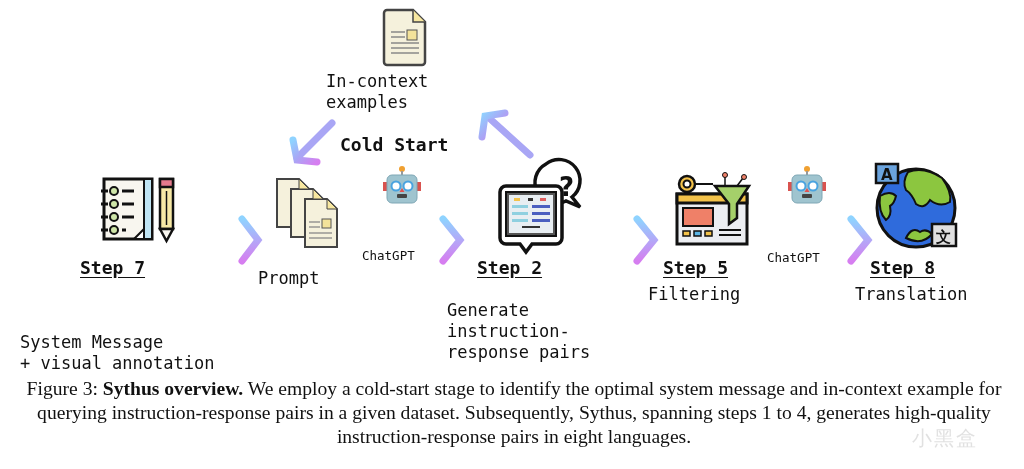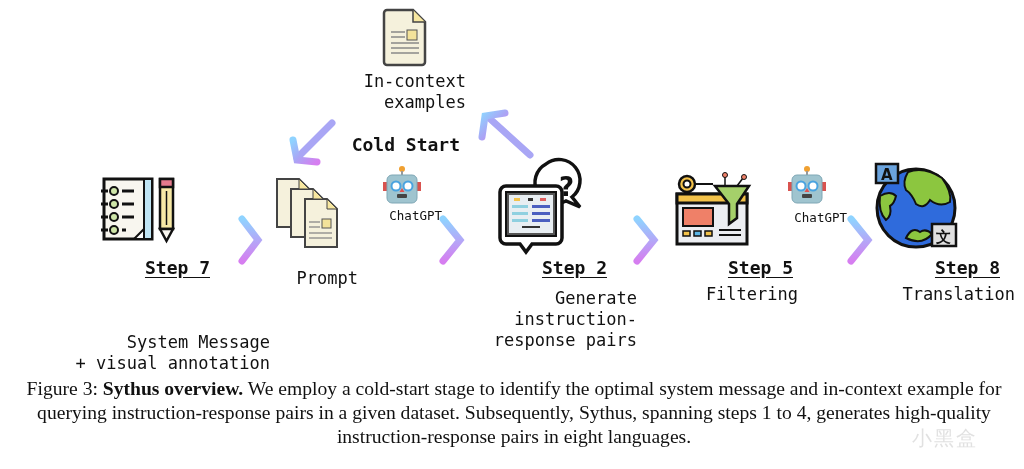--- a/index.html
+++ b/index.html
@@ -1,19 +1,19 @@
 <!DOCTYPE html>
 <html><head>
 <meta charset="utf-8">
 <style>
   html, body { margin:0; padding:0; background:#ffffff; }
   body { width:1024px; height:469px; position:relative; overflow:hidden; font-family:"DejaVu Sans Mono", monospace; color:#111; }
-  .label { position:absolute; text-align:right; font-family:"DejaVu Sans Mono","Liberation Mono",monospace; font-size:17px; line-height:21px; color:#111; white-space:pre; }
+  .label { position:absolute; text-align:left; font-family:"DejaVu Sans Mono","Liberation Mono",monospace; font-size:17px; line-height:21px; color:#111; white-space:pre; }
   .step { font-weight:bold; text-decoration:underline; text-underline-offset:3px; font-size:18px; }
-  .small { font-size:12.5px; line-height:14px; }
+  .small { font-size:12.5px; line-height:14px;margin-top:40px; }
   .bold { font-weight:bold; font-size:18px; }
   .caption { position:absolute; left:14px; top:377px; width:1000px; font-family:"Liberation Serif","DejaVu Serif",serif; font-size:19.6px; line-height:24px; color:#111;text-align:center; }
   .caption b { font-weight:bold; }
   .watermark { position:absolute; left:912px; top:425px; font-family:"DejaVu Sans",sans-serif; font-size:20px; color:rgba(200,200,200,0.55); letter-spacing:2px; }
   svg { position:absolute; overflow:visible; }
 </style>
 </head>
 <body>
 
 <svg width="1024" height="469">
@@ -202,21 +202,21 @@
 <div class="label small" style="left:362px; top:209px; width:80px;">ChatGPT</div>
 <div class="label small" style="left:767px; top:211px; width:80px;">ChatGPT</div>
 
 <div class="label step" style="left:80px; top:257px; width:130px;">Step 7</div>
 <div class="label" style="left:20px; top:284px; width:250px;margin-top:48px;">System Message
 + visual annotation</div>
 
 <div class="label" style="left:258px; top:268px; width:100px;">Prompt</div>
 
 <div class="label step" style="left:477px; top:257px; width:130px;">Step 2</div>
-<div class="label" style="left:447px; top:288px; width:190px;">Generate
+<div class="label" style="left:447px; top:300px; width:190px;">Generate
 instruction-
 response pairs</div>
 
 <div class="label step" style="left:663px; top:257px; width:130px;">Step 5</div>
 <div class="label" style="left:648px; top:284px; width:150px;">Filtering</div>
 
 <div class="label step" style="left:870px; top:257px; width:130px;">Step 8</div>
 <div class="label" style="left:855px; top:284px; width:160px;">Translation</div>
 
 <div class="caption"><span>Figure 3: </span><b>Sythus overview.</b><span> We employ a cold-start stage to identify the optimal system message and in-context example for querying instruction-response pairs in a given dataset. Subsequently, Sythus, spanning steps 1 to 4, generates high-quality instruction-response pairs in eight languages.</span></div>

